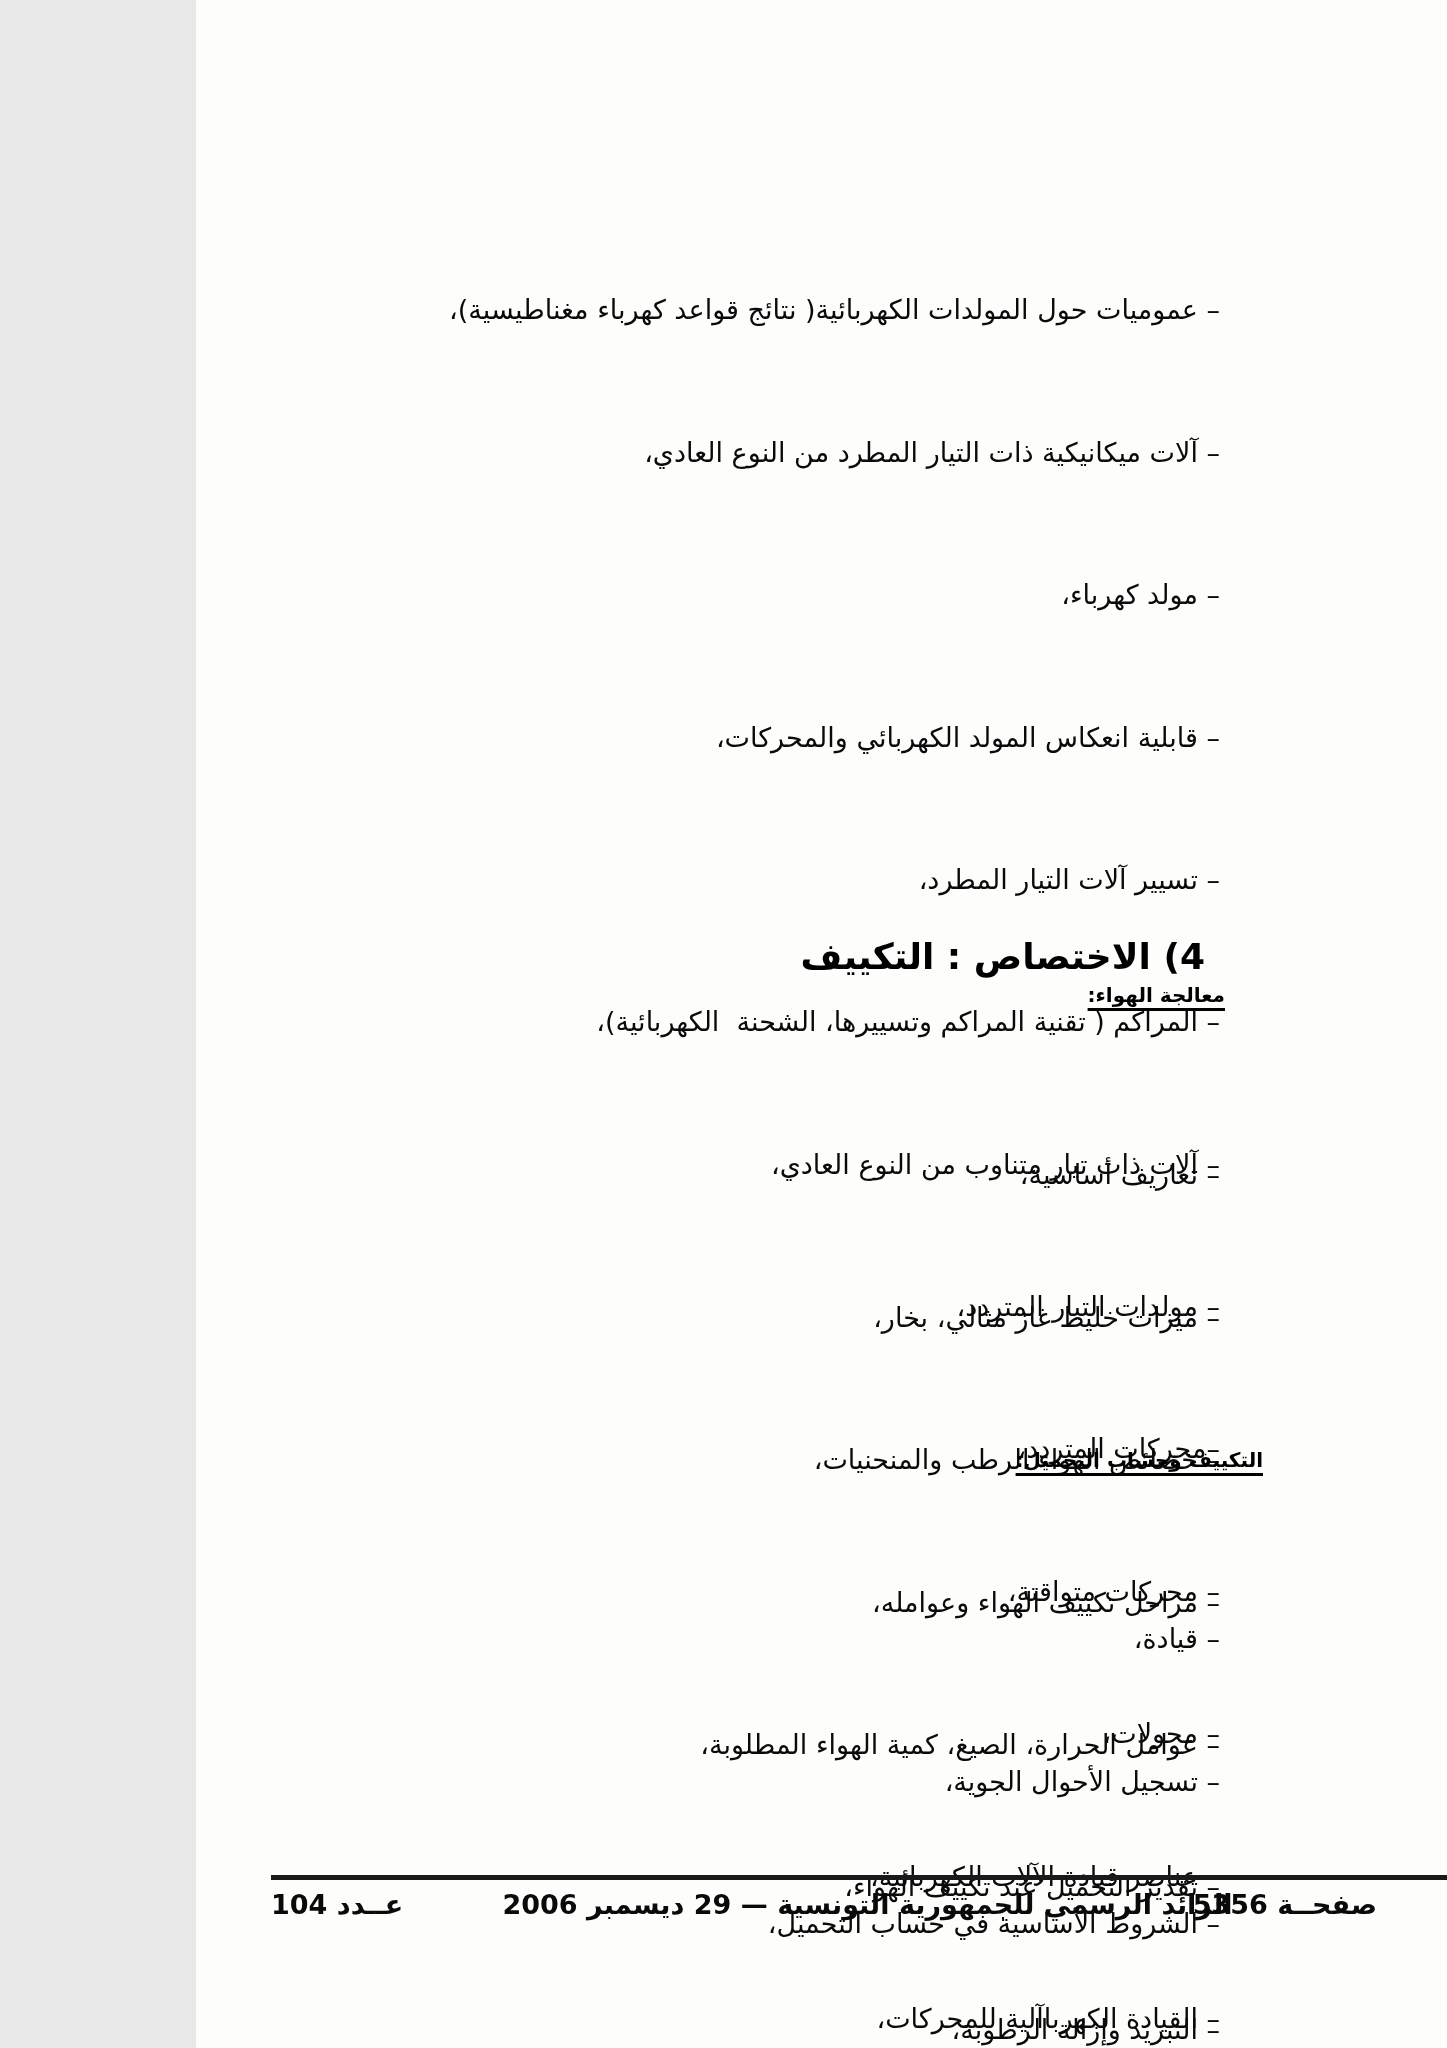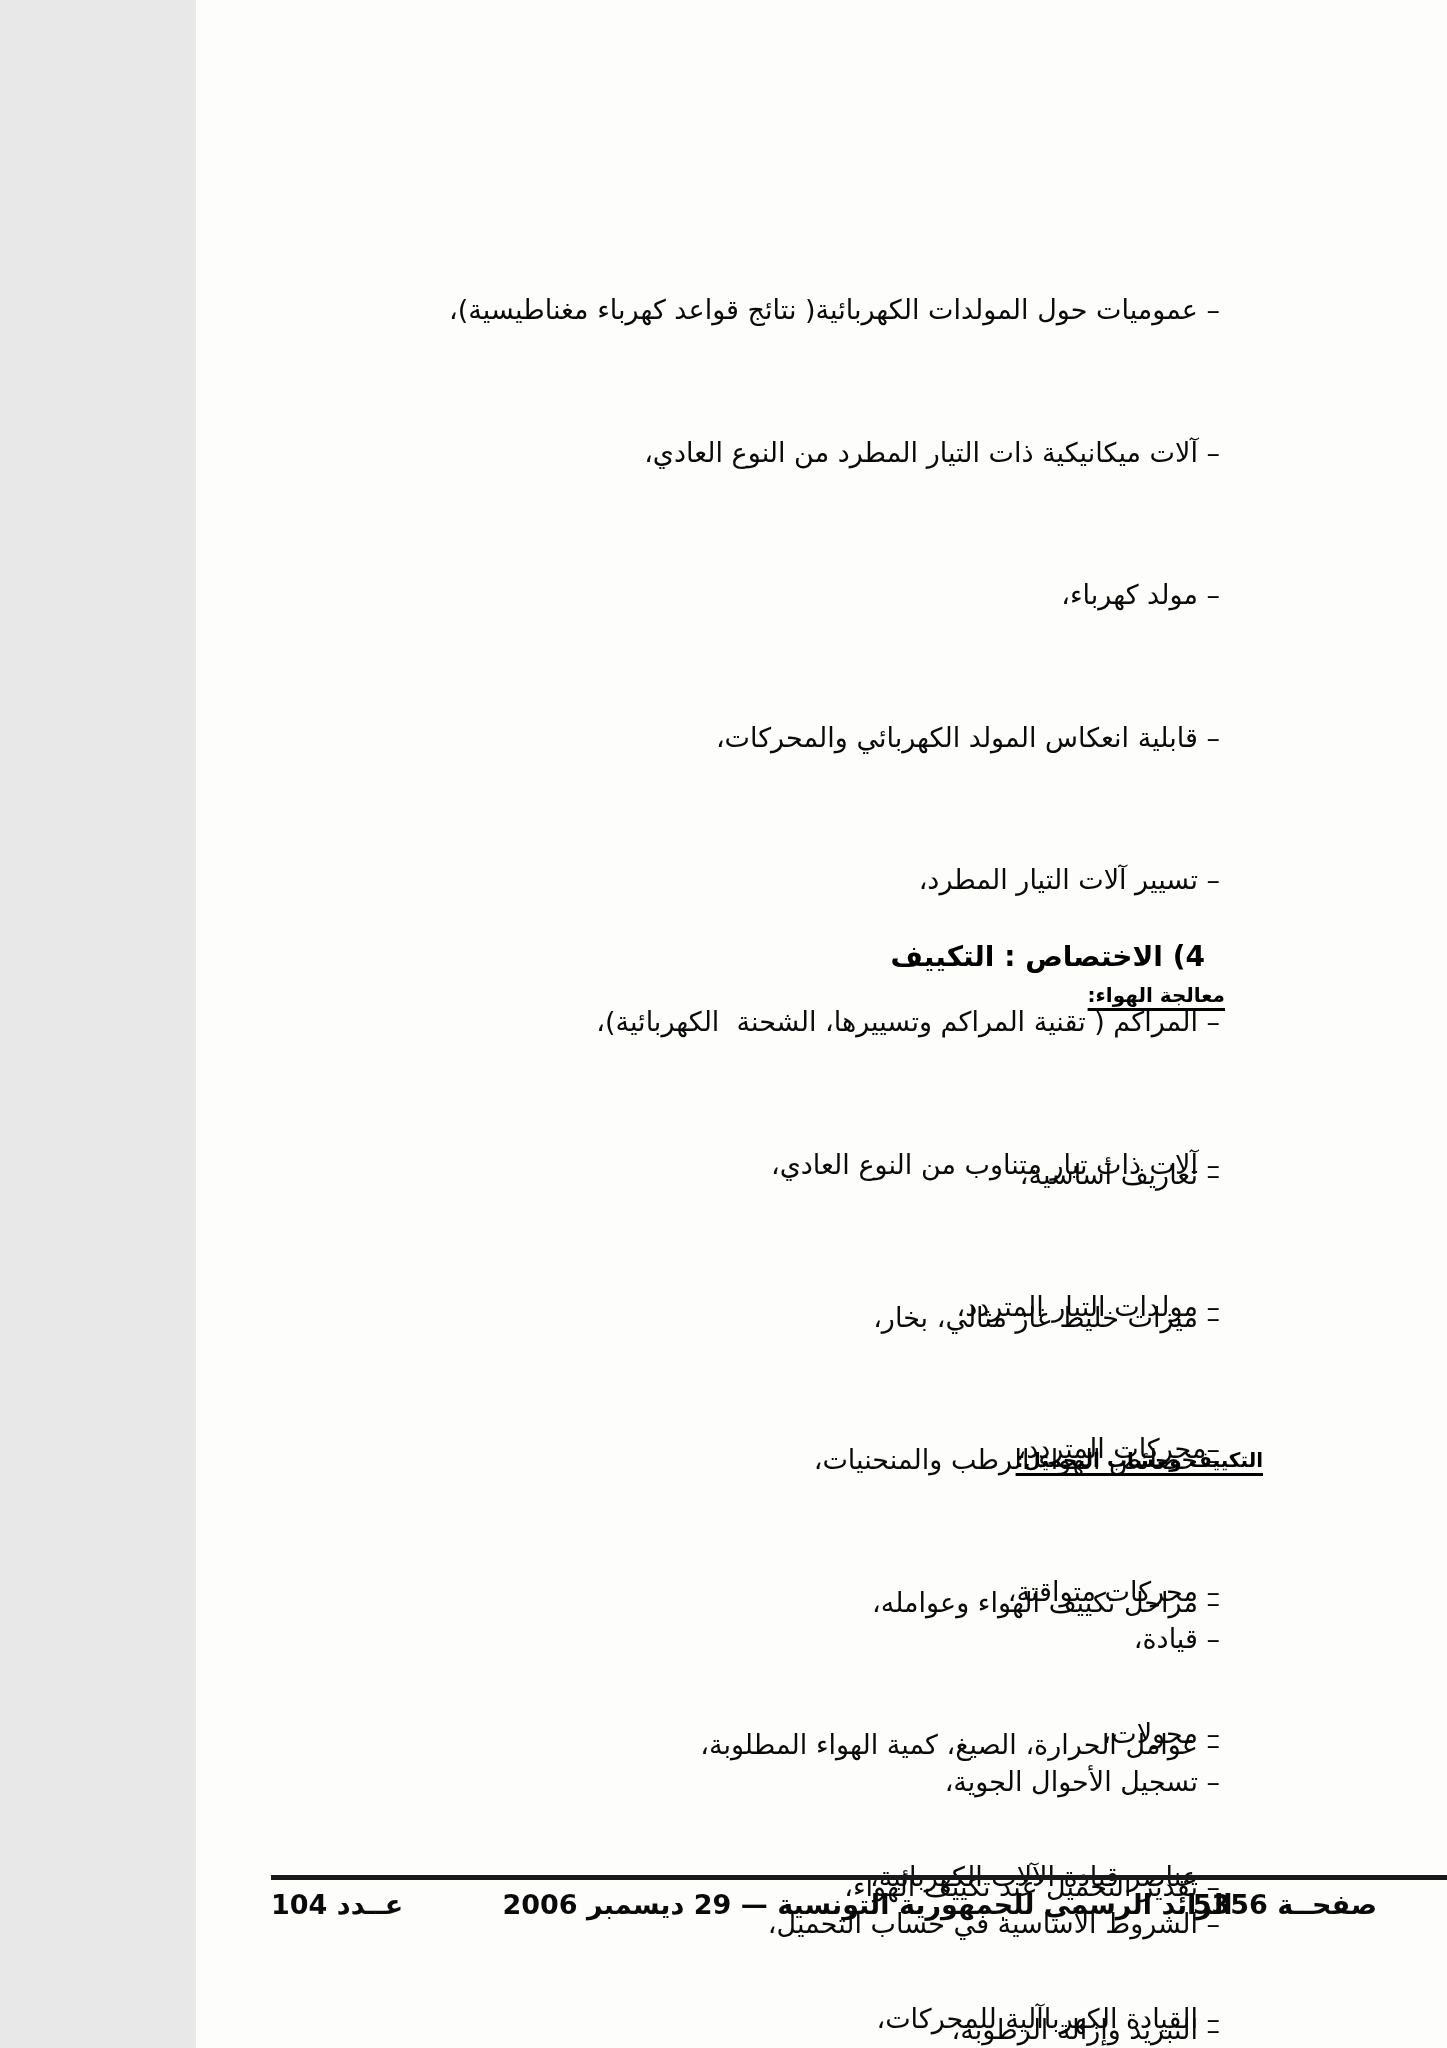--- a/index.html
+++ b/index.html
@@ -25,21 +25,21 @@
     color: #0a0a0a;
   }
   .list .li { display: block; }
   .list1 { top: 150px;  right: 227px; }
   .list2 { top: 1015px; right: 227px; }
   .list3 { top: 1479px; right: 227px; }
   .heading {
     position: absolute;
     top: 936px; right: 242px;
     margin: 0;
-    font-size: 28px;
+    font-size: 36px;
     line-height: 42px;
     font-weight: bold;
     color: #000;
   }
   .subheading {
     position: absolute;
     font-size: 20px;
     font-weight: bold;
     color: #000;
     text-decoration: underline;

